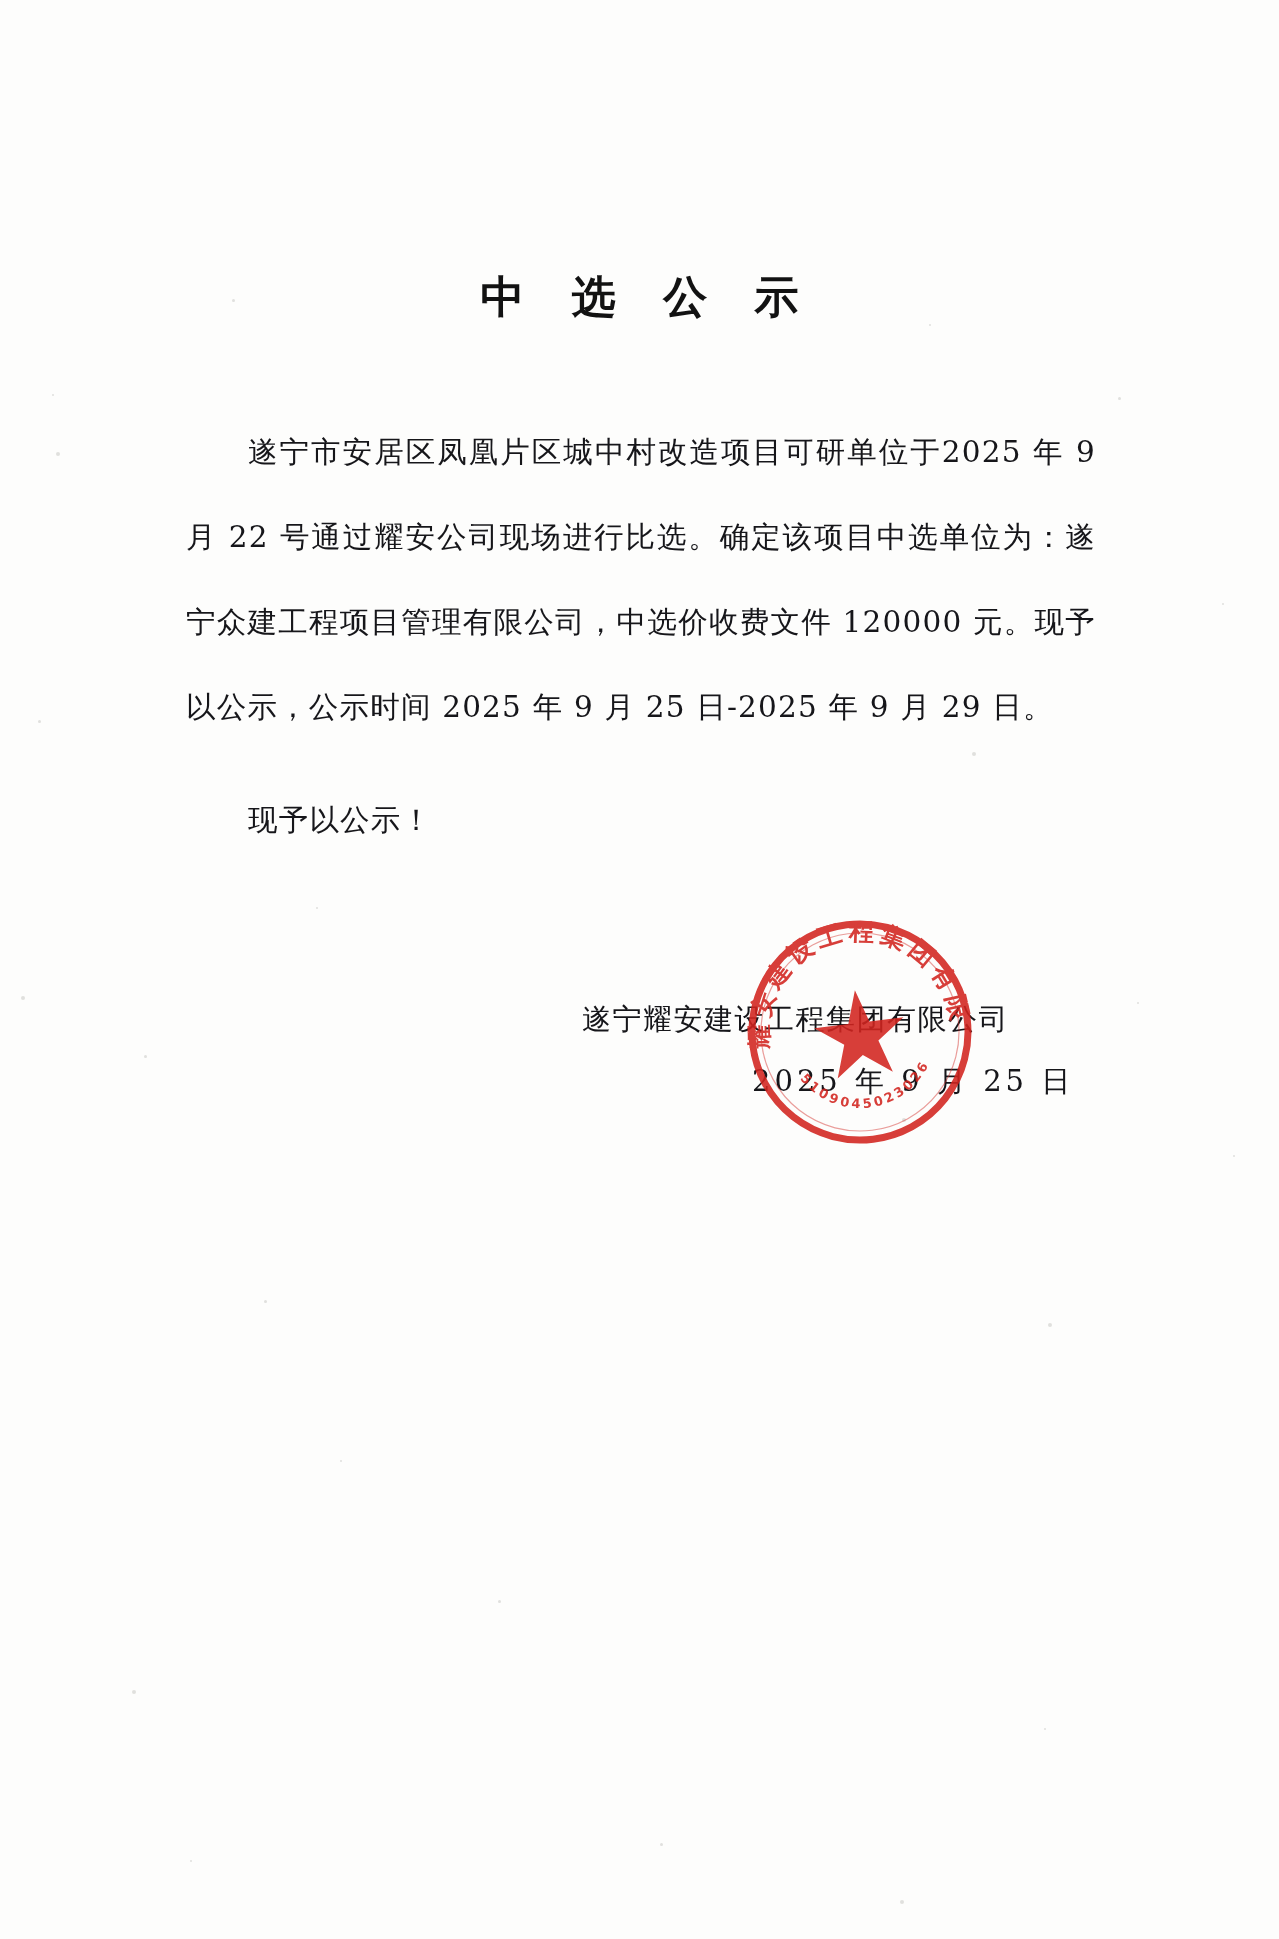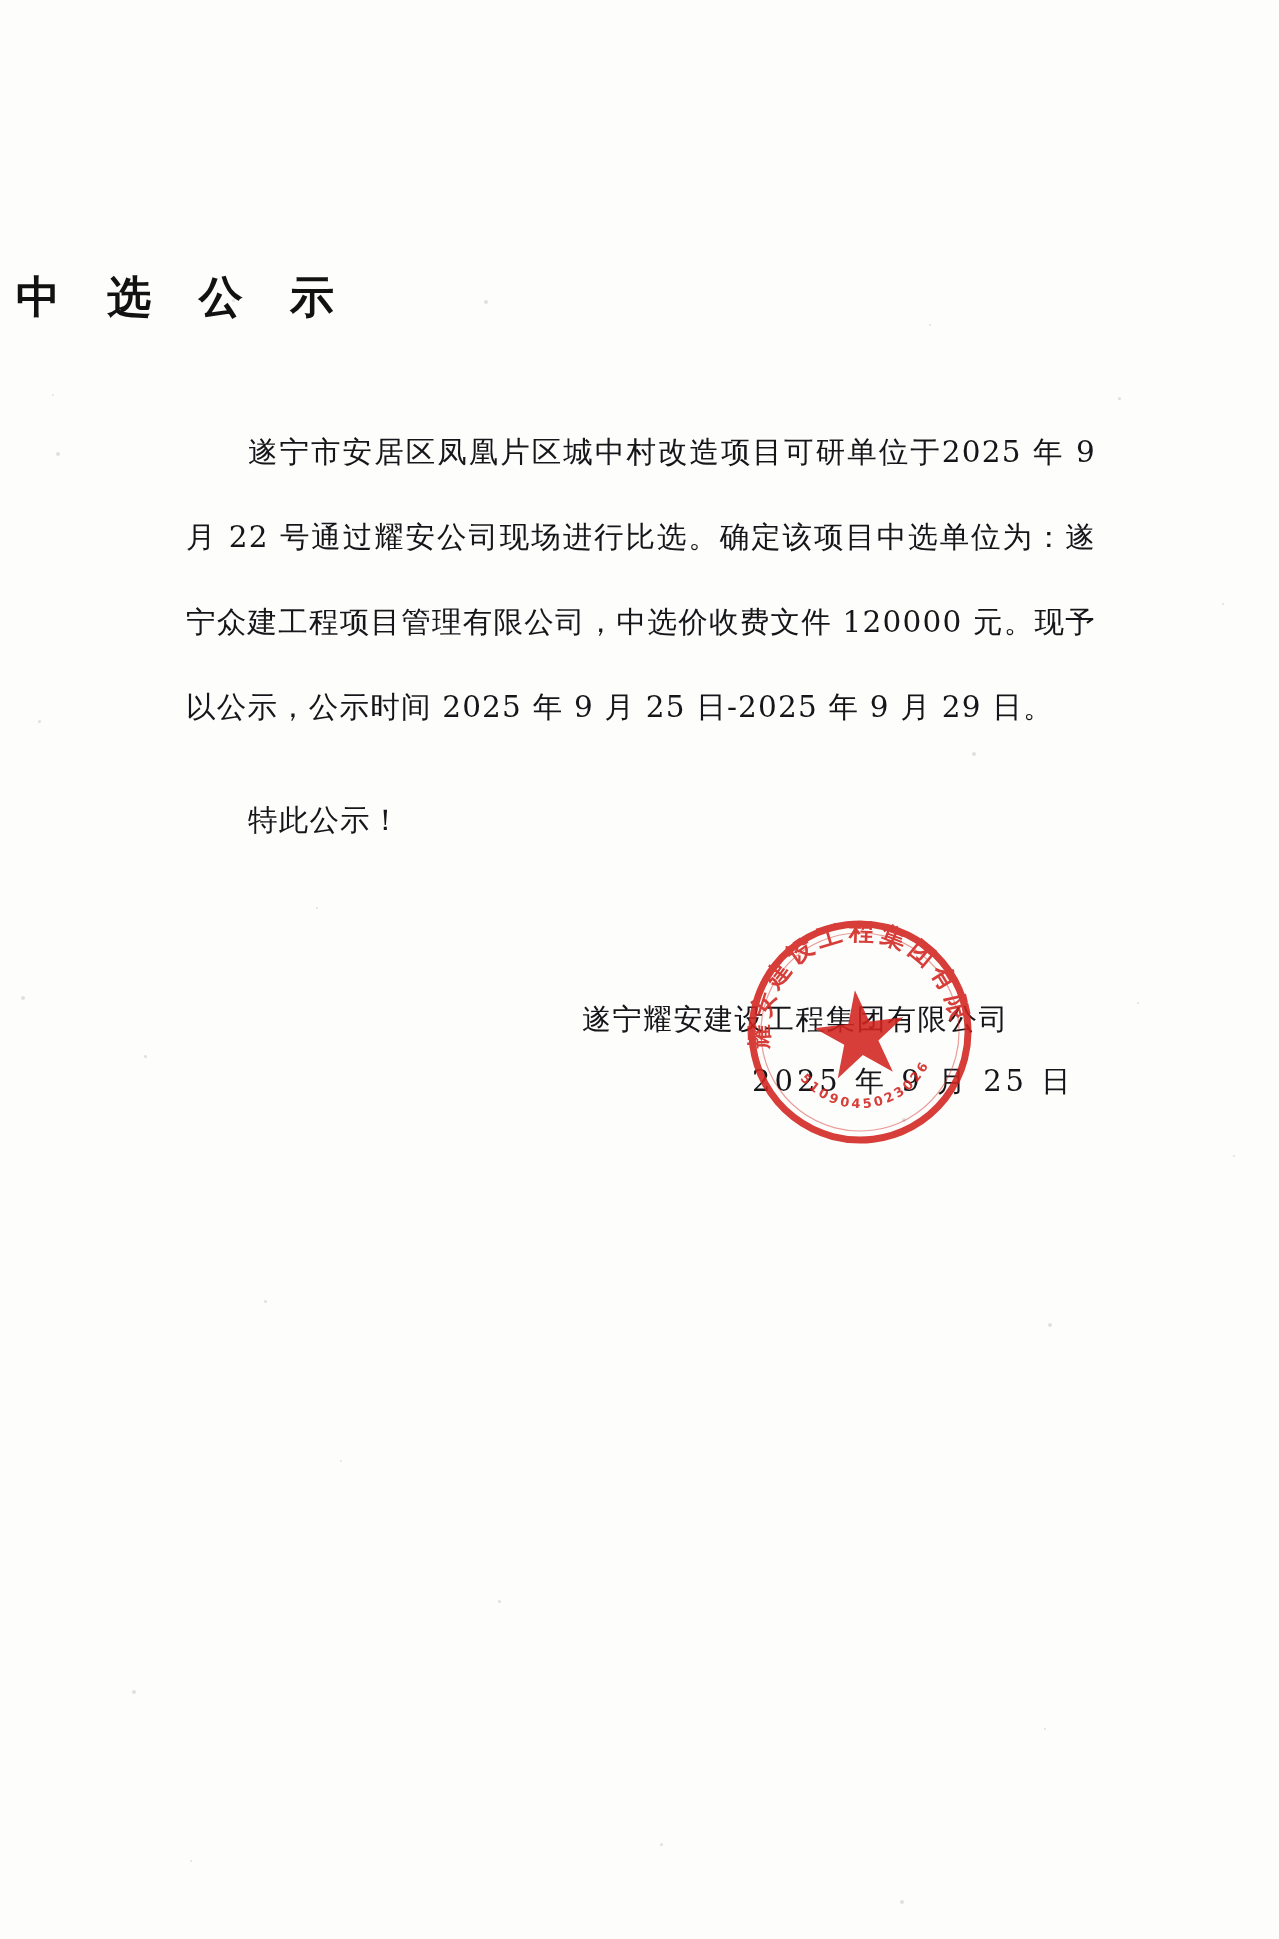--- a/index.html
+++ b/index.html
@@ -34,20 +34,21 @@
     position: absolute;
     inset: 0;
     padding: 0;
   }
 
   .doc-title {
     position: absolute;
     top: 268px;
     left: 0;
     width: 100%;
+    text-align: center;
     font-size: 44px;
     font-weight: 700;
     letter-spacing: 16px;
     text-indent: 16px;
     font-family: "DejaVu Sans", "Liberation Sans", sans-serif;
     color: #121212;
   }
 
   .body-block {
     position: absolute;
@@ -143,21 +144,21 @@
     <div class="speck" style="width: 4px; height: 4px; left: 900px; top: 1900px;"></div>
     <div class="speck" style="width: 2px; height: 2px; left: 190px; top: 1860px;"></div>
   </div>
 
 <div class="page">
 
   <div class="doc-title">中 选 公 示</div>
 
   <div class="body-block">
     <p class="para indent">遂宁市安居区凤凰片区城中村改造项目可研单位于2025 年 9 月 22 号通过耀安公司现场进行比选。确定该项目中选单位为：遂宁众建工程项目管理有限公司，中选价收费文件 120000 元。现予以公示，公示时间 2025 年 9 月 25 日-2025 年 9 月 29 日。</p>
-    <p class="para indent second">特此公示！</p>
+    <p class="para indent second">现予以公示！</p>
   </div>
 
   <div class="signature-block">
     <div class="sig-line sig-org">遂宁耀安建设工程集团有限公司</div>
     <div class="sig-line sig-date">2025 年 9 月 25 日</div>
   </div>
 
   <div class="seal">
     <svg viewBox="0 0 240 240" xmlns="http://www.w3.org/2000/svg">
       <defs>

